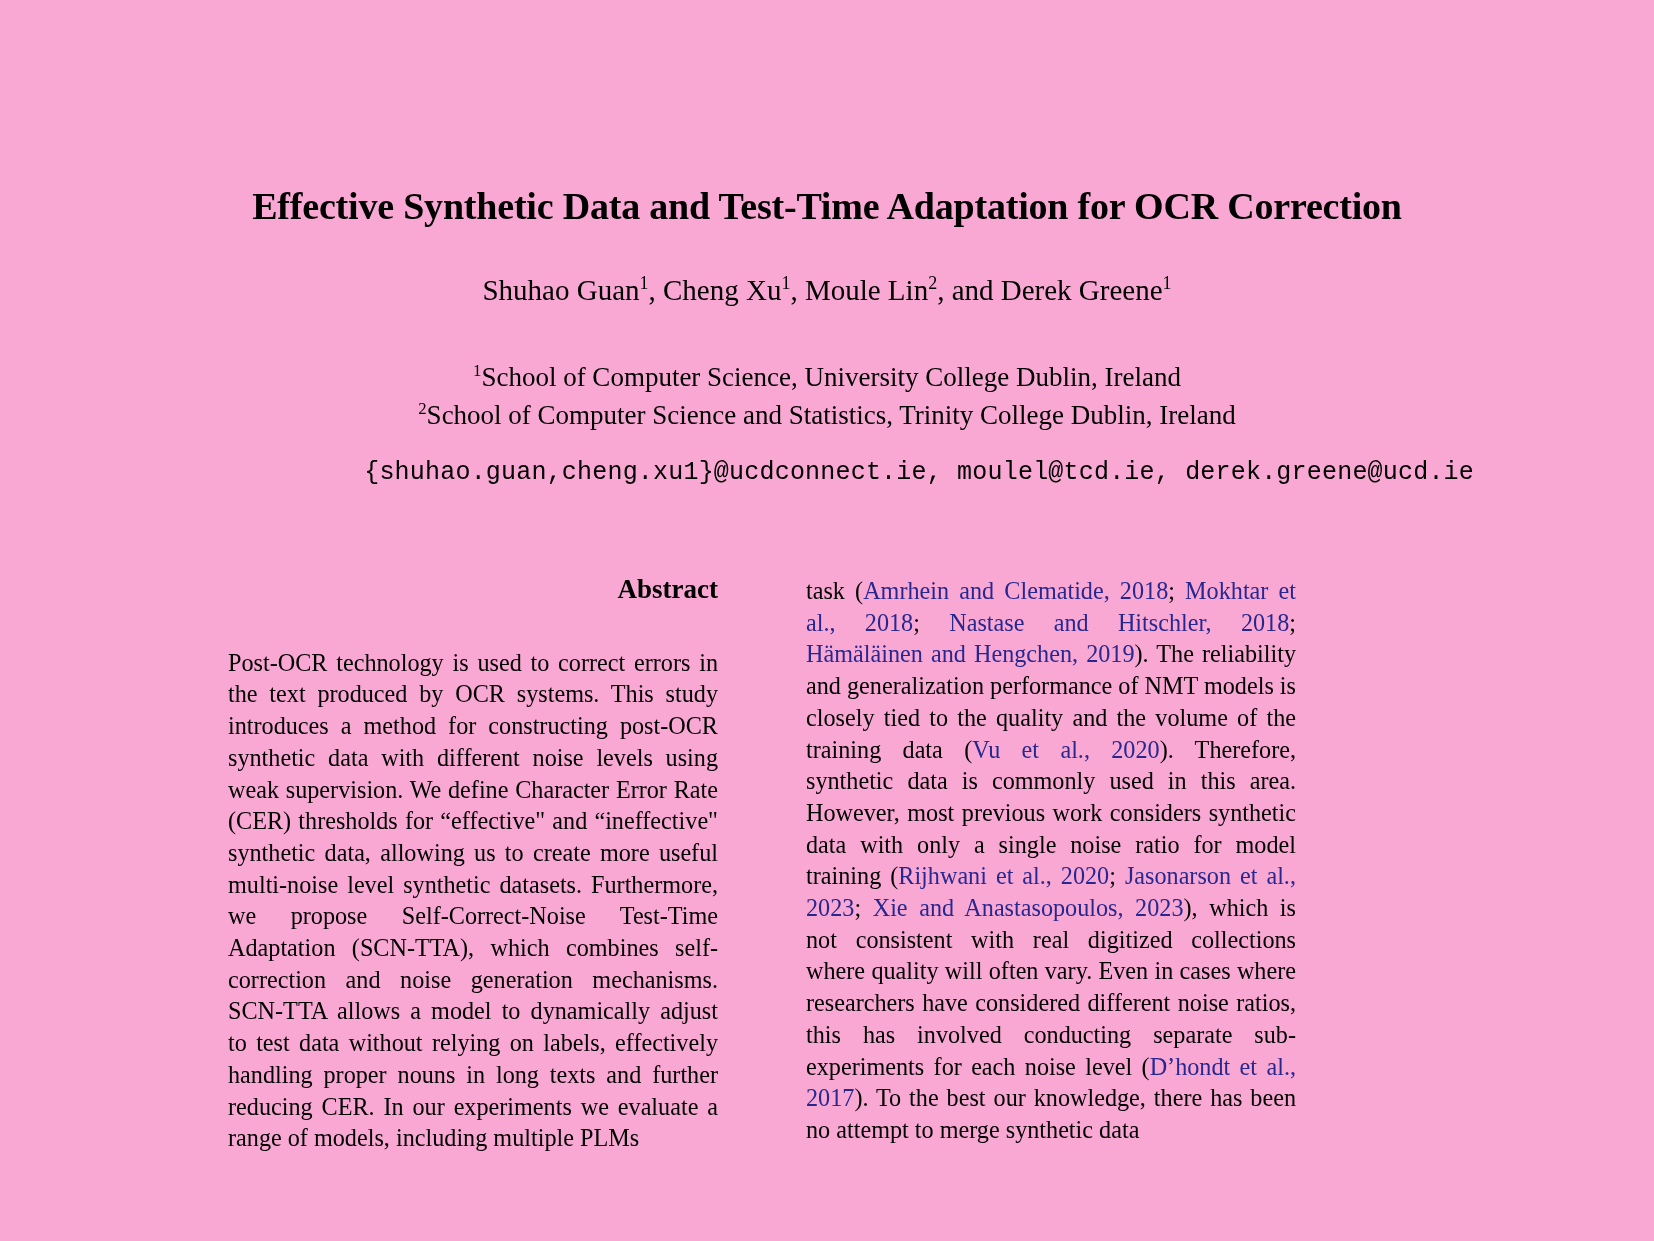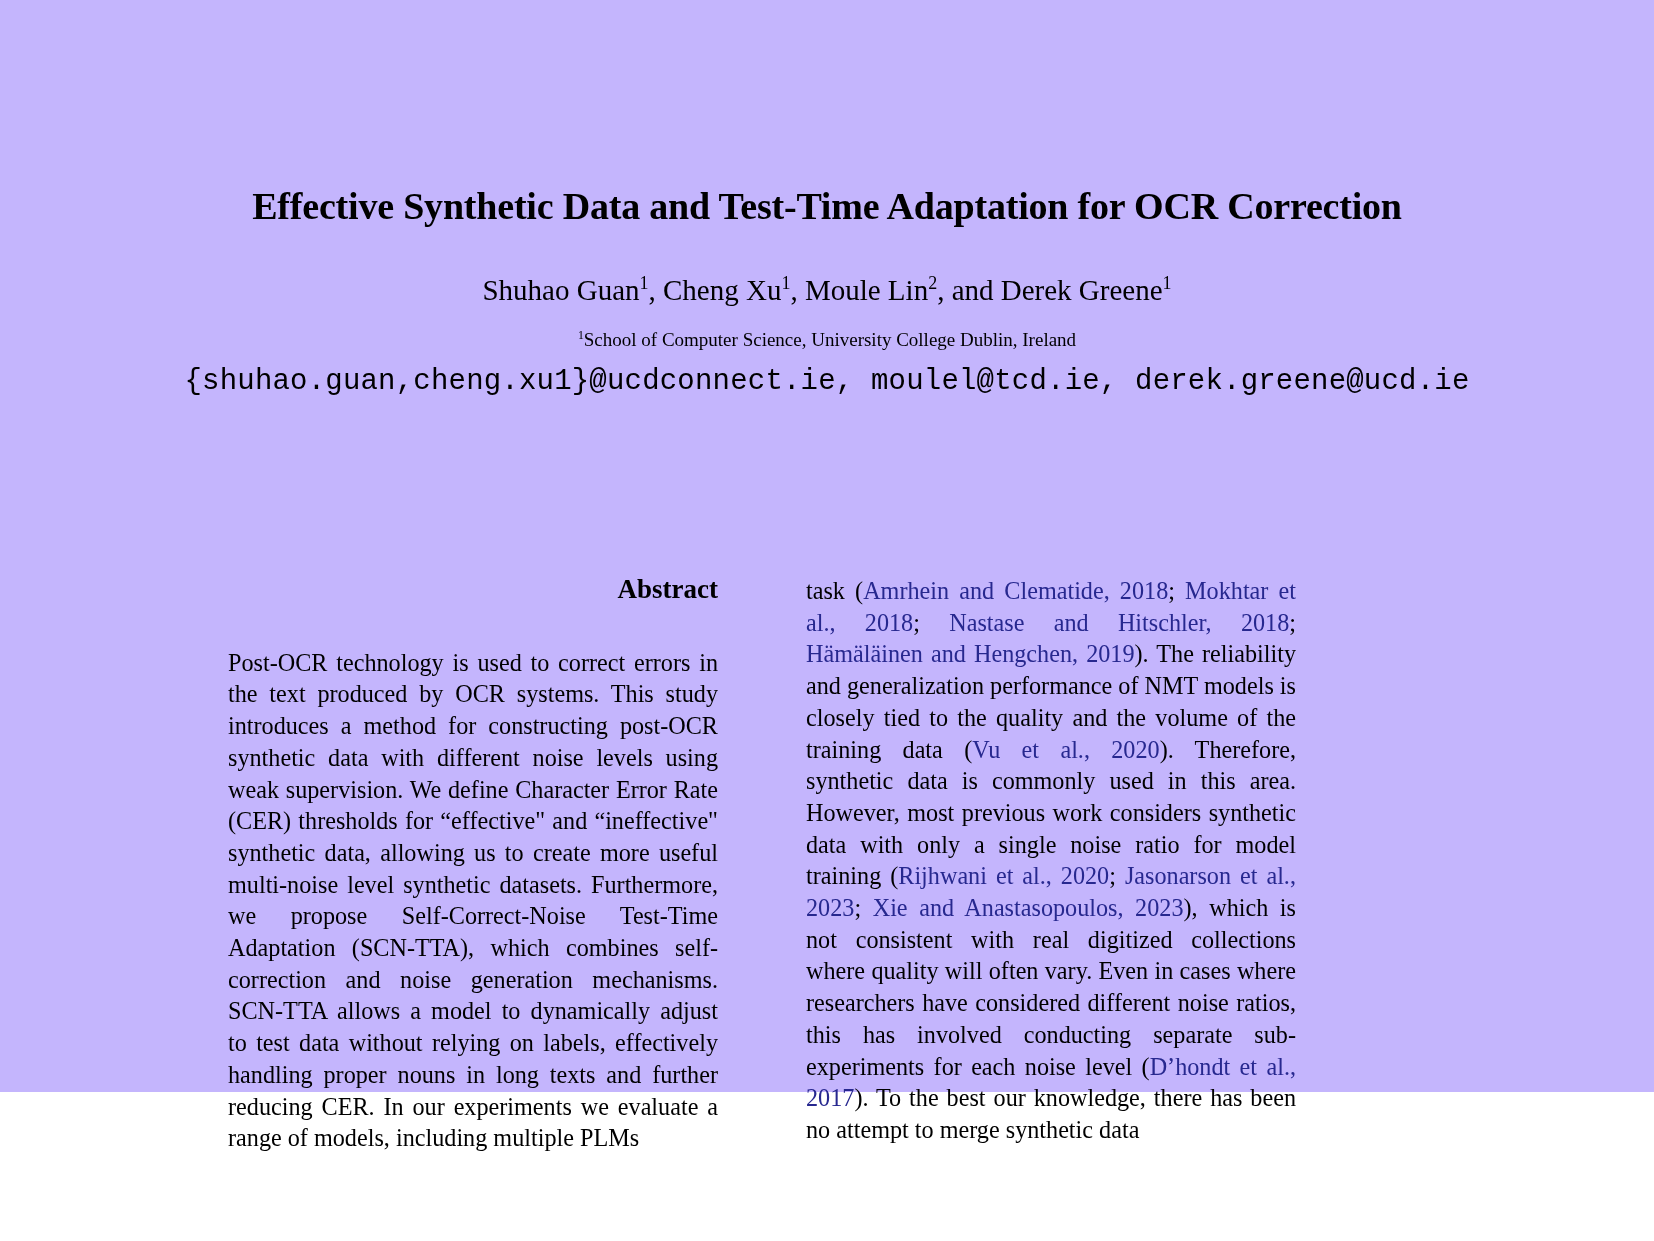--- a/index.html
+++ b/index.html
@@ -15,22 +15,22 @@
     font-family: "Liberation Serif", "DejaVu Serif", serif;
     color: #000000;
     position: relative;
   }
 
   .page {
     position: absolute;
     left: 0;
     top: 0;
     width: 1654px;
-    height: 1092px;
-    background: #c4b5fd;
+    height: 1241px;
+    background: #f9a8d4;
   }
 
   
   .masthead {
     position: absolute;
     left: 180px;
     top: 185px;
     width: 1294px;
     text-align: center;
   }
@@ -45,33 +45,34 @@
   }
 
   .authors {
     margin-top: 44px;
     font-size: 29px;
     line-height: 1.2;
     white-space: nowrap;
   }
 
   .affiliations {
-    margin-top: 20px;
-    font-size: 19px;
+    margin-top: 52px;
+    font-size: 27px;
     line-height: 1.38;
   }
   .affil-line { display: block; }
 
   .emails {
-    margin-top: 9px;
+    margin-top: 23px;
     font-family: "Liberation Mono", "DejaVu Sans Mono", monospace;
-    font-size: 29px;
+    font-size: 25px;
     letter-spacing: 0.2px;
     line-height: 1.3;
     white-space: nowrap;
+    text-align: right;
   }
 
   sup {
     font-size: 0.62em;
     vertical-align: super;
     line-height: 0;
   }
 
   
   .columns {
@@ -125,20 +126,21 @@
   <div class="masthead">
 
     <h1 class="paper-title">Effective Synthetic Data and Test-Time Adaptation for OCR Correction</h1>
 
     <div class="authors">
       <span><span>Shuhao Guan</span><sup>1</sup></span><span>, </span><span><span>Cheng Xu</span><sup>1</sup></span><span>, </span><span><span>Moule Lin</span><sup>2</sup></span><span>, and </span><span><span>Derek Greene</span><sup>1</sup></span>
     </div>
 
     <div class="affiliations">
       <span class="affil-line"><sup>1</sup><span>School of Computer Science, University College Dublin, Ireland</span></span>
+      <span class="affil-line"><sup>2</sup><span>School of Computer Science and Statistics, Trinity College Dublin, Ireland</span></span>
     </div>
 
     <div class="emails">{shuhao.guan,cheng.xu1}@ucdconnect.ie, moulel@tcd.ie, derek.greene@ucd.ie</div>
   </div>
 
   <div class="columns">
 
     <div class="col col-left">
       <div class="abstract-heading">Abstract</div>
       <p class="bodytext">Post-OCR technology is used to correct errors in the text produced by OCR systems. This study introduces a method for constructing post-OCR synthetic data with different noise levels using weak supervision. We define Character Error Rate (CER) thresholds for “effective" and “ineffective" synthetic data, allowing us to create more useful multi-noise level synthetic datasets. Furthermore, we propose Self-Correct-Noise Test-Time Adaptation (SCN-TTA), which combines self-correction and noise generation mechanisms. SCN-TTA allows a model to dynamically adjust to test data without relying on labels, effectively handling proper nouns in long texts and further reducing CER. In our experiments we evaluate a range of models, including multiple PLMs</p>

